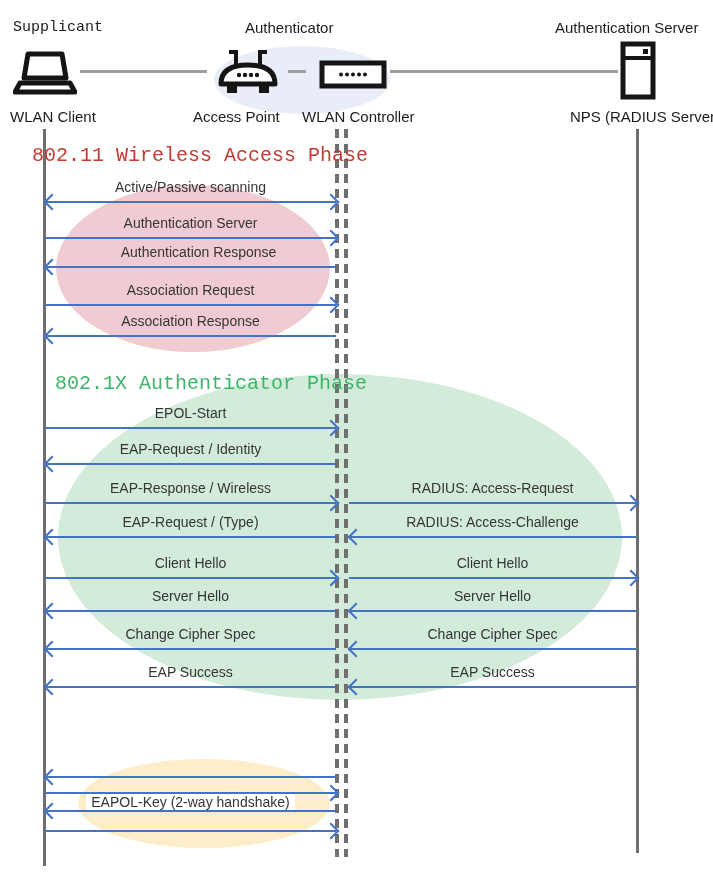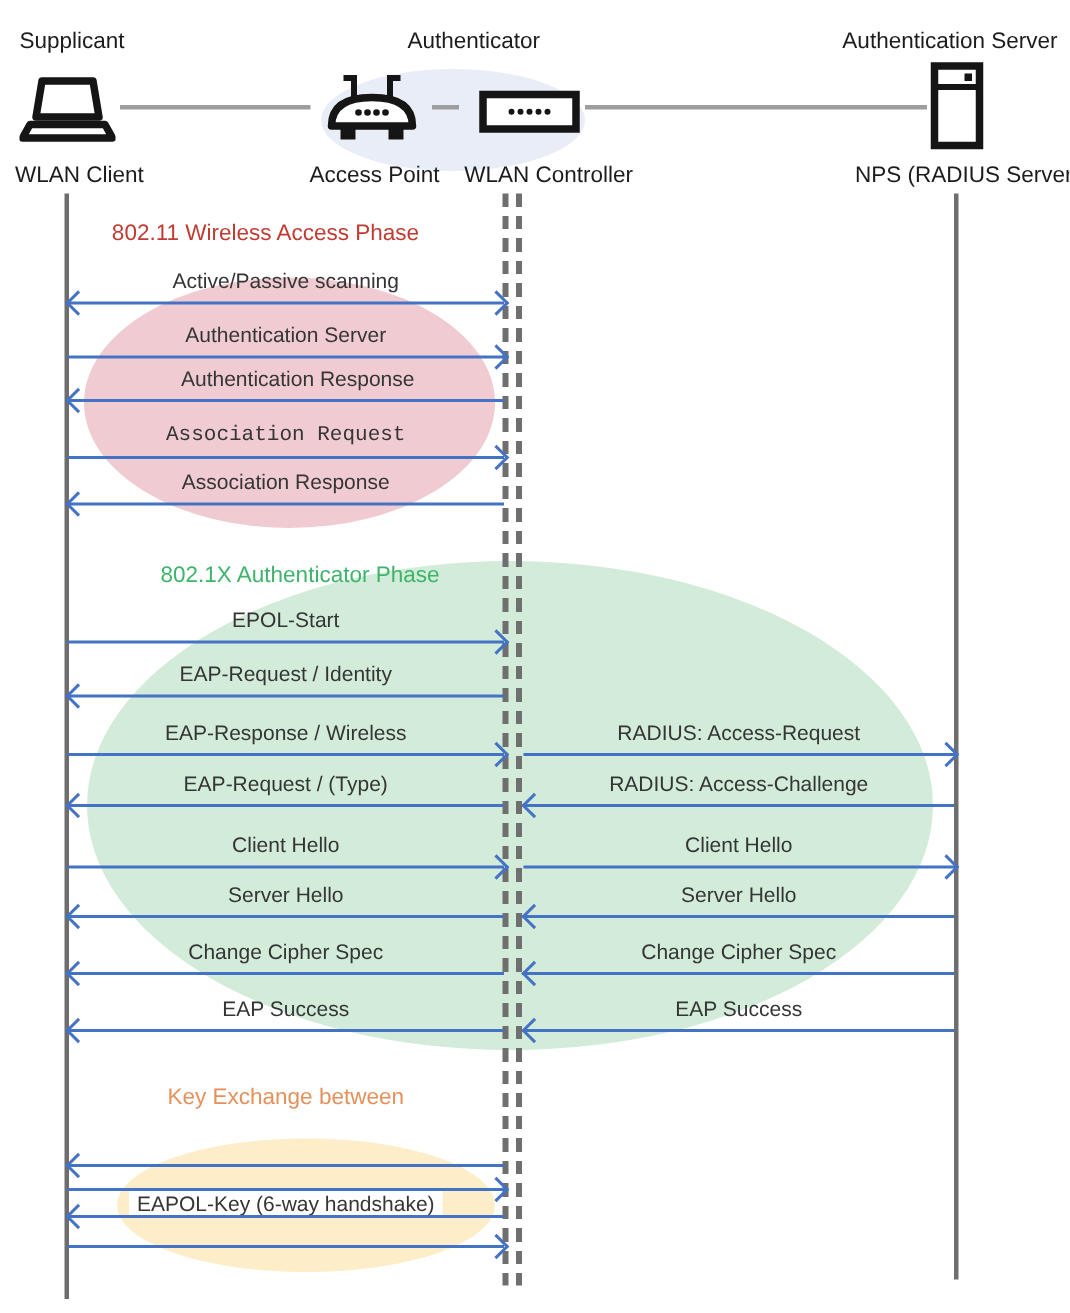--- a/index.html
+++ b/index.html
@@ -9,39 +9,39 @@
     --phase2-text:#3eb46a; --phase2-ellipse:#d2ecd9;
     --phase3-text:#e5915b; --phase3-ellipse:#fdeec9;
     --authenticator-ellipse:#e9edf8;
   }
   html,body{margin:0;padding:0;background:#fff;}
   #canvas{
     position:relative;width:713px;height:875px;background:#fff;overflow:hidden;
     font-family:"Liberation Sans", sans-serif;
   }
   .role-label,.node-label{position:absolute;font-size:15px;color:var(--header-text);white-space:nowrap;}
-  .centered{text-align:right;}
+  .centered{text-align:left;}
   .ellipse{position:absolute;border-radius:50%;}
   #ellipse-authenticator{left:214px;top:46px;width:176px;height:68px;background:var(--authenticator-ellipse);}
   #ellipse-wireless{left:56px;top:185px;width:274px;height:167px;background:var(--phase1-ellipse);}
   #ellipse-auth{left:58px;top:374px;width:564px;height:326px;background:var(--phase2-ellipse);}
   #ellipse-key{left:78px;top:759px;width:252px;height:89px;background:var(--phase3-ellipse);}
   .icon{position:absolute;}
   .lifeline-solid{position:absolute;width:3px;background:var(--lifeline);}
   #lifeline-client{left:43px;top:129px;height:737px;}
   #lifeline-server{left:636px;top:129px;height:724px;}
   .lifeline-dashed{position:absolute;width:4px;
     background:repeating-linear-gradient(to bottom,var(--dashed-lifeline) 0 9px,transparent 9px 15px);}
   #lifeline-ap-dash{left:335px;top:129px;height:728px;}
   #lifeline-controller-dash{left:344px;top:129px;height:728px;}
   .connector{position:absolute;height:3px;top:70px;background:var(--connector);}
   #connector-1{left:80px;width:127px;}
   #connector-2{left:288px;width:18px;}
   #connector-3{left:390px;width:228px;}
-  .phase-label{position:absolute;font-size:15px;text-align:center;line-height:19px;white-space:nowrap;}
+  .phase-label{position:absolute;font-size:20px;line-height:19px;white-space:nowrap;font-family:Liberation Mono, monospace;}
   #phase1-label{left:32px;top:146px;width:290px;color:var(--phase1-text);}
   #phase2-label{left:55px;top:374px;width:290px;color:var(--phase2-text);}
   #phase3-label{left:45px;top:722px;width:291px;color:var(--phase3-text);}
   .msg-label{position:absolute;font-size:14px;line-height:16px;color:var(--message-text);
     text-align:center;white-space:nowrap;}
   .msg-label .boxbg{background:#fff;padding:0 5px;display:inline-block;}
   .msg-line{position:absolute;height:2px;background:var(--arrow);}
   .arrow{position:absolute;width:10px;height:10px;}
   .arrow.right{border-top:2.5px solid var(--arrow);border-right:2.5px solid var(--arrow);transform:rotate(45deg);}
   .arrow.left{border-top:2.5px solid var(--arrow);border-left:2.5px solid var(--arrow);transform:rotate(-45deg);}
@@ -53,21 +53,21 @@
 
   <div class="ellipse" id="ellipse-authenticator"></div>
   <div class="ellipse" id="ellipse-wireless"></div>
   <div class="ellipse" id="ellipse-auth"></div>
   <div class="ellipse" id="ellipse-key"></div>
 
   <div class="connector" id="connector-1"></div>
   <div class="connector" id="connector-2"></div>
   <div class="connector" id="connector-3"></div>
 
-  <div class="role-label" style="left:13px;top:19px;">Supplicant</div>
+  <div class="role-label" style="left:13px;top:19px;font-family:Liberation Mono, monospace;">Supplicant</div>
   <div class="role-label centered" style="left:245px;top:19px;width:115px;">Authenticator</div>
   <div class="role-label centered" style="left:555px;top:19px;width:150px;">Authentication Server</div>
 
   <svg class="icon" style="left:13px;top:51px;" width="64" height="46" viewBox="0 0 64 46">
     <path d="M15 3 H49 L53 27 H11 Z" fill="#ffffff" stroke="#151515" stroke-width="5" stroke-linejoin="round"></path>
     <path d="M7 32 H57 L62 41 H2 Z" fill="#ffffff" stroke="#151515" stroke-width="5" stroke-linejoin="round"></path>
   </svg>
   <svg class="icon" style="left:216px;top:48px;" width="64" height="48" viewBox="0 0 64 48">
     <path d="M20 17 V4 H13" fill="none" stroke="#151515" stroke-width="4"></path>
     <path d="M44 17 V4 H51" fill="none" stroke="#151515" stroke-width="4"></path>
@@ -99,42 +99,41 @@
   <div class="node-label centered" style="left:570px;top:108px;width:140px;">NPS (RADIUS Server)</div>
 
   <div class="lifeline-solid" id="lifeline-client"></div>
   <div class="lifeline-dashed" id="lifeline-ap-dash"></div>
   <div class="lifeline-dashed" id="lifeline-controller-dash"></div>
   <div class="lifeline-solid" id="lifeline-server"></div>
 
   <div class="phase-label" id="phase1-label">802.11 Wireless Access Phase</div>
   <div class="phase-label" id="phase2-label">802.1X Authenticator Phase</div>
   <div class="phase-label" id="phase3-label">
-    <div>Key Exchange between</div>
   </div>
 
   <div id="messages">
       <div>
         <div class="msg-label" style="left: 45px; width: 291px; top: 179px;"><span>Active/Passive scanning</span></div>
         <div class="msg-line" style="left: 45px; width: 291px; top: 201px;"></div>
         <div class="arrow right" style="left: 325px; top: 196px;"></div>
         <div class="arrow left" style="left: 46px; top: 196px;"></div>
       </div>
       <div>
         <div class="msg-label" style="left: 45px; width: 291px; top: 215px;"><span>Authentication Server</span></div>
         <div class="msg-line" style="left: 45px; width: 291px; top: 237px;"></div>
         <div class="arrow right" style="left: 325px; top: 232px;"></div>
       </div>
       <div>
         <div class="msg-label" style="left: 53px; width: 291px; top: 244px;"><span>Authentication Response</span></div>
         <div class="msg-line" style="left: 45px; width: 291px; top: 266px;"></div>
         <div class="arrow left" style="left: 46px; top: 261px;"></div>
       </div>
       <div>
-        <div class="msg-label" style="left: 45px; width: 291px; top: 282px; font-family: Liberation Mono, monospace;"><span>Association Request</span></div>
+        <div class="msg-label" style="left: 45px; width: 291px; top: 282px;"><span>Association Request</span></div>
         <div class="msg-line" style="left: 45px; width: 291px; top: 304px;"></div>
         <div class="arrow right" style="left: 325px; top: 299px;"></div>
       </div>
       <div>
         <div class="msg-label" style="left: 45px; width: 291px; top: 313px;"><span>Association Response</span></div>
         <div class="msg-line" style="left: 45px; width: 291px; top: 335px;"></div>
         <div class="arrow left" style="left: 46px; top: 330px;"></div>
       </div>
       <div>
         <div class="msg-label" style="left: 45px; width: 291px; top: 405px;"><span>EPOL-Start</span></div>
@@ -208,21 +207,21 @@
       </div>
       <div>
         <div class="msg-line" style="left: 45px; width: 291px; top: 776px;"></div>
         <div class="arrow left" style="left: 46px; top: 771px;"></div>
       </div>
       <div>
         <div class="msg-line" style="left: 45px; width: 291px; top: 792px;"></div>
         <div class="arrow right" style="left: 325px; top: 787px;"></div>
       </div>
       <div>
-        <div class="msg-label" style="left: 45px; width: 291px; top: 794px;"><span class="boxbg">EAPOL-Key (6-way handshake)</span></div>
+        <div class="msg-label" style="left: 45px; width: 291px; top: 794px;"><span class="boxbg">EAPOL-Key (2-way handshake)</span></div>
         <div class="msg-line" style="left: 45px; width: 291px; top: 810px;"></div>
         <div class="arrow left" style="left: 46px; top: 805px;"></div>
       </div>
       <div>
         <div class="msg-line" style="left: 45px; width: 291px; top: 830px;"></div>
         <div class="arrow right" style="left: 325px; top: 825px;"></div>
       </div>
     </div>
 
 </div>

